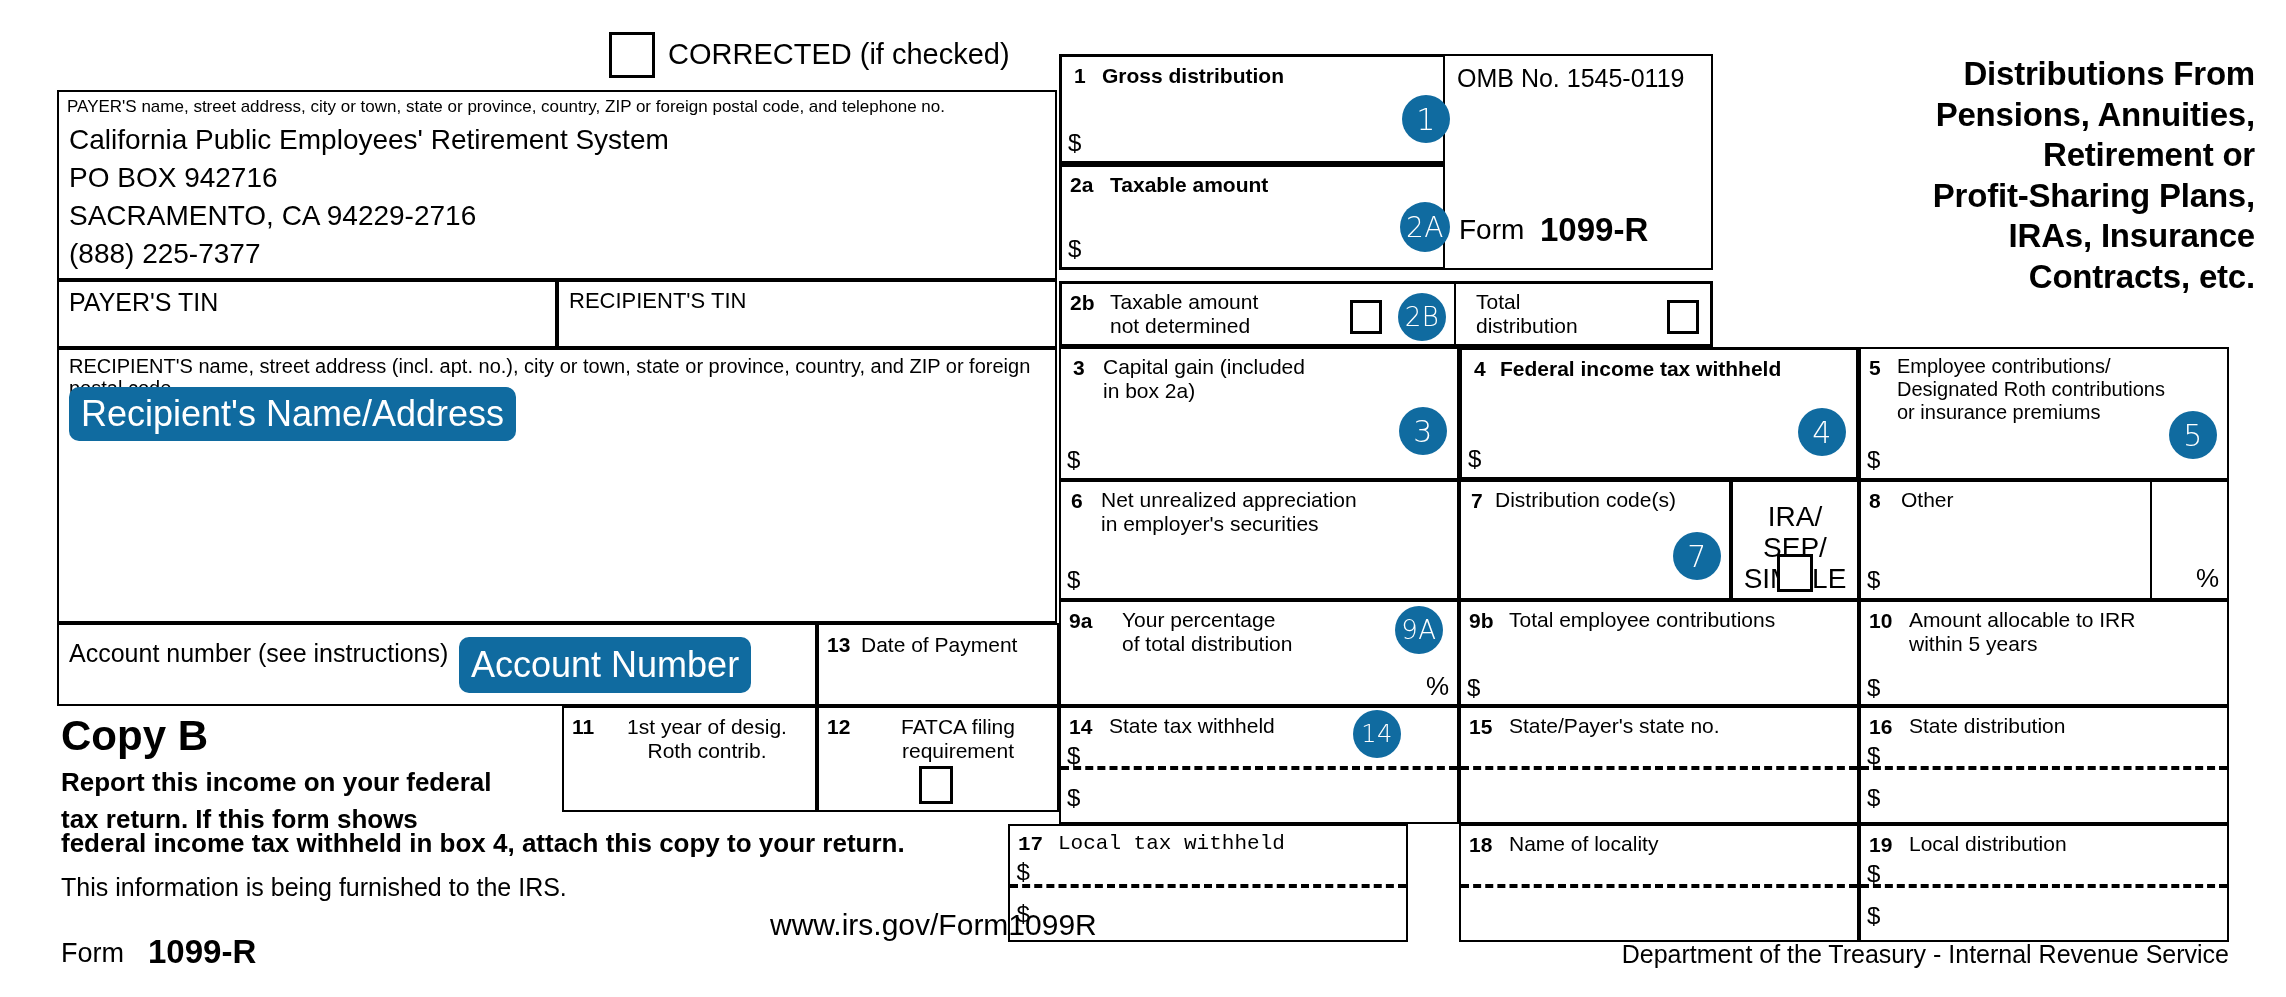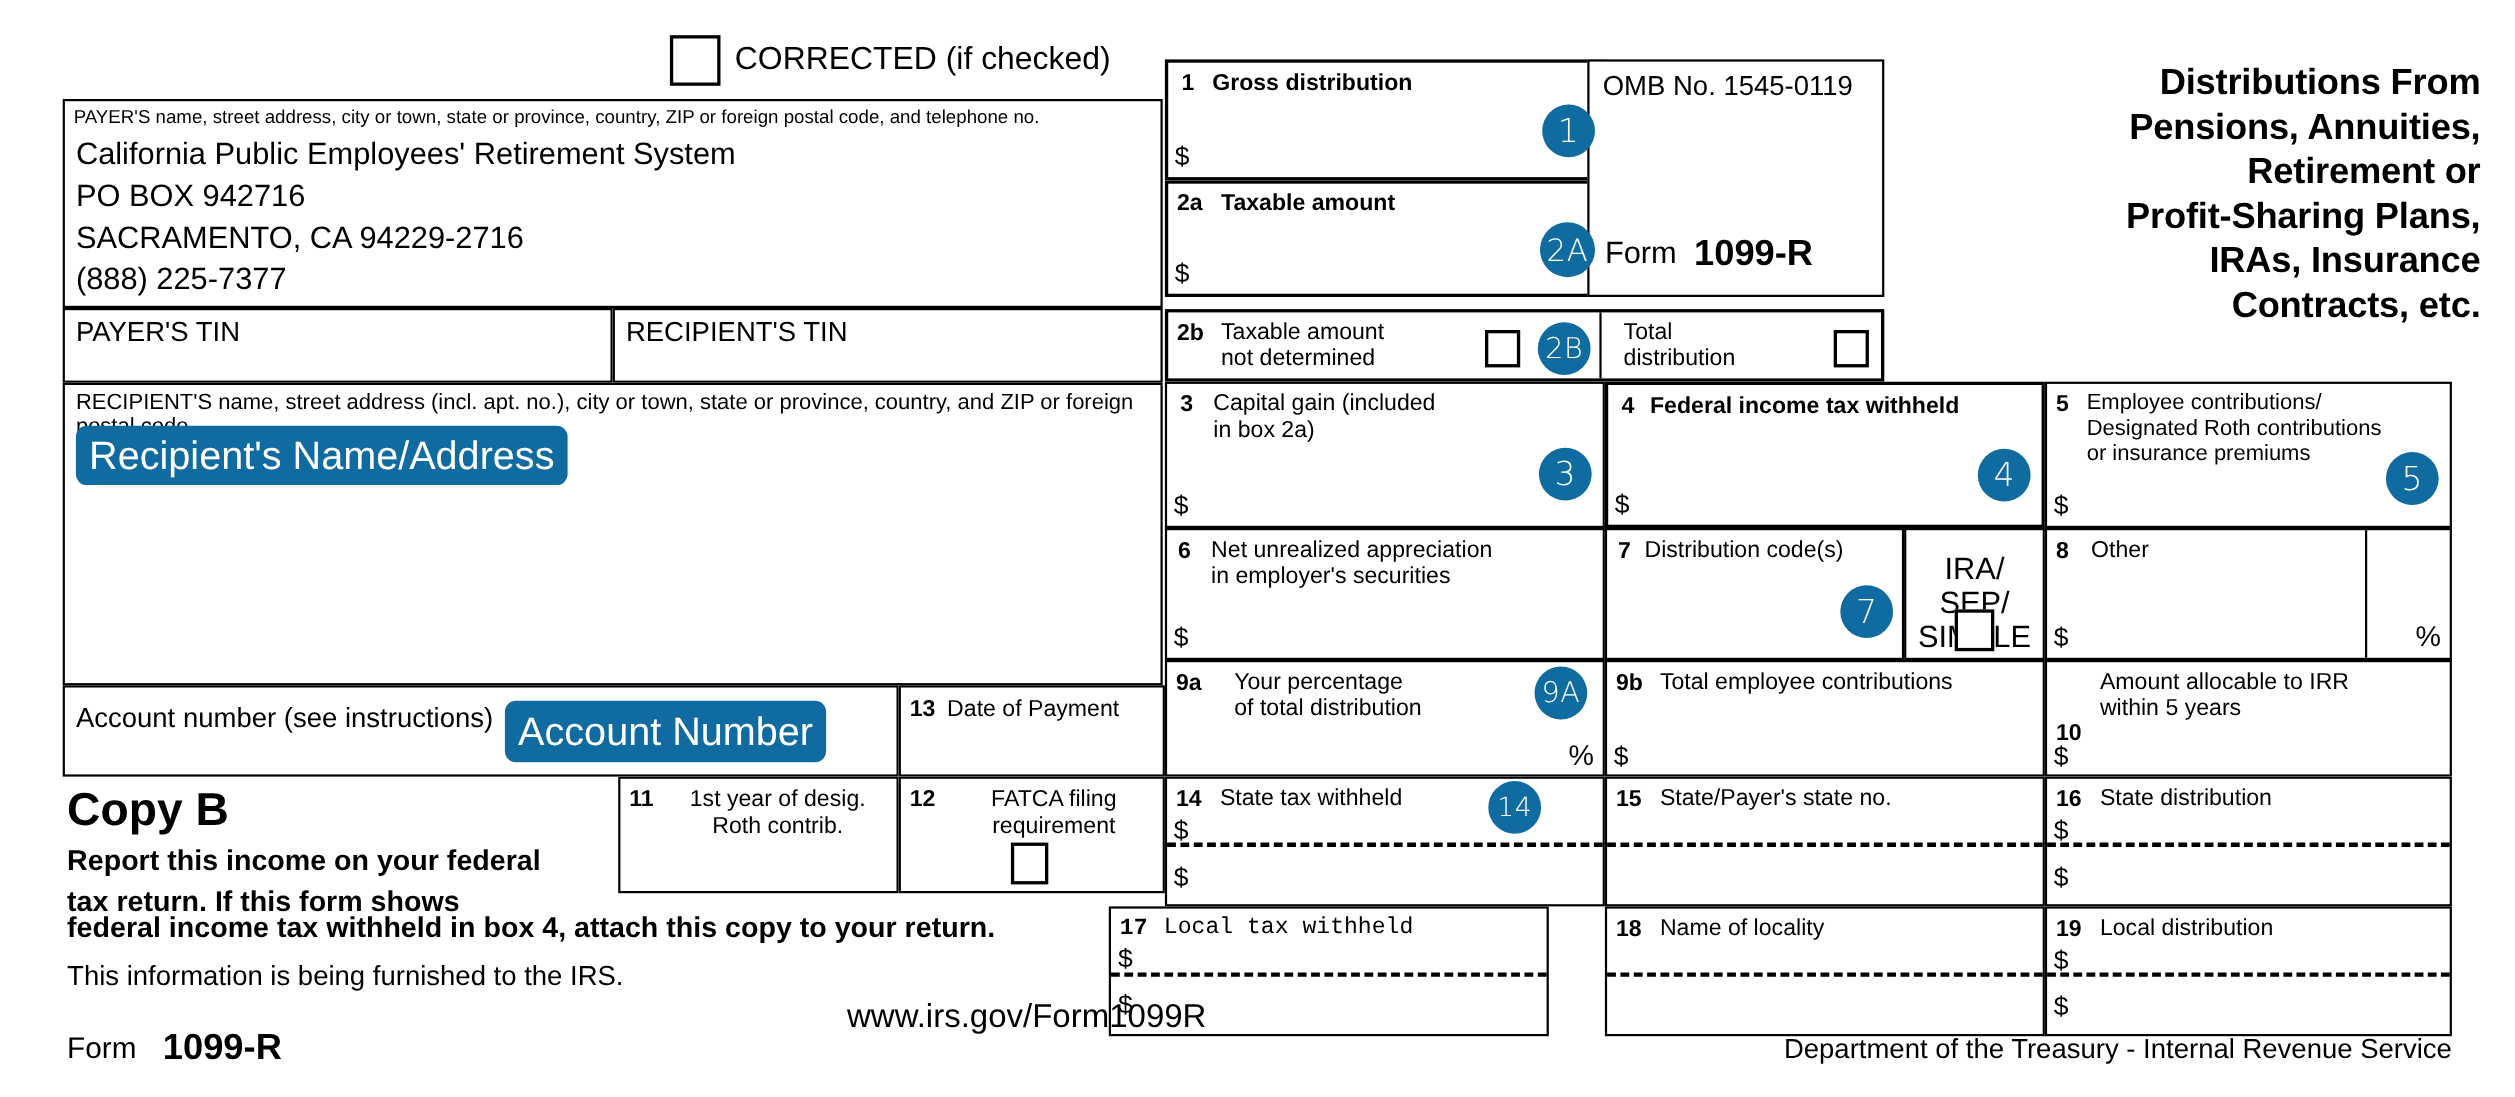--- a/index.html
+++ b/index.html
@@ -158,21 +158,21 @@
     <div>Total</div>
     <div>distribution</div>
   </div>
   <div class="cbx" style="left:605px; top:16px; width:32px; height:34px;"></div>
 </div>
 
 <div class="bx" style="left:57px; top:280px; width:500px; height:68px;">
   <div class="abs" style="left:10px; top:6px; font-size:25px;">PAYER'S TIN</div>
 </div>
 <div class="bx" style="left:557px; top:280px; width:500px; height:68px;">
-  <div class="abs" style="left:10px; top:6px; font-size:25px;">RECIPIENT'S TIN</div>
+  <div class="abs" style="left:10px; top:6px; font-size:22px;">RECIPIENT'S TIN</div>
 </div>
 
 <div class="bx" style="left:57px; top:348px; width:1000px; height:275px;">
   <div class="abs lbl-md" style="left:10px; top:5px; width:980px; font-size:20px;">RECIPIENT'S name, street address (incl. apt. no.), city or town, state or province, country, and ZIP or foreign postal code</div>
   <div class="chip" style="left:10px; top:37px; height:54px; font-size:36px;">Recipient's Name/Address</div>
 </div>
 
 <div class="bx" style="left:1059px; top:347px; width:400px; height:133px; border-width:2px;">
   <div class="bnum" style="left:12px; top:7px;">3</div>
   <div class="bcap" style="left:42px; top:6px;">
@@ -243,21 +243,21 @@
   <div class="abs" style="right:8px; bottom:2px; font-size:26px;">%</div>
 </div>
 
 <div class="bx" style="left:1459px; top:600px; width:400px; height:106px; border-width:2px;">
   <div class="bnum" style="left:8px; top:7px;">9b</div>
   <div class="bcap" style="left:48px; top:6px;text-align:right;">Total employee contributions</div>
   <div class="dollar" style="bottom:4px;">$</div>
 </div>
 
 <div class="bx" style="left:1859px; top:600px; width:370px; height:106px; border-width:2px;">
-  <div class="bnum" style="left:8px; top:7px;margin-top:46px;">10</div>
+  <div class="bnum" style="left:8px; top:7px;">10</div>
   <div class="bcap" style="left:48px; top:6px;">
     <div>Amount allocable to IRR</div>
     <div>within 5 years</div>
   </div>
   <div class="dollar" style="bottom:4px;">$</div>
 </div>
 
 <div class="bx" style="left:57px; top:623px; width:760px; height:83px;">
   <div class="abs" style="left:10px; top:14px; font-size:25px;">Account number (see instructions)</div>
   <div class="chip" style="left:400px; top:12px; height:56px; font-size:36px;">Account Number</div>

